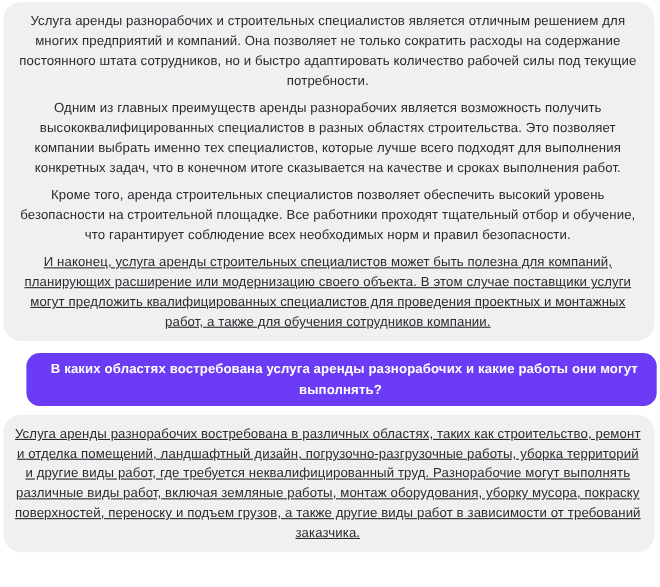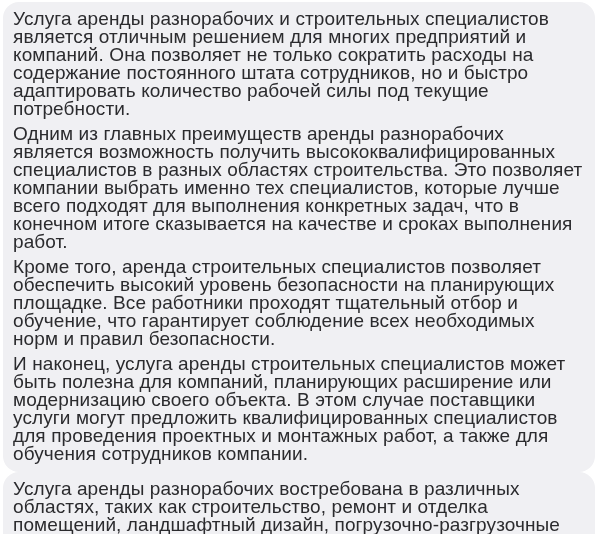--- a/index.html
+++ b/index.html
@@ -12,34 +12,35 @@
   }
   .chat-thread {
     width: 600px;
     height: 534px;
     padding: 2px 3px;
     display: flex;
     flex-direction: column;
   }
   .bubble {
     border-radius: 16px;
-    font-size: 19px;
+    font-size: 12px;
     line-height: 18px;
+    text-align: center;
   }
   .bubble.assistant {
     background: #f0f0f3;
     color: #2b2b2e;
     padding: 8px 12px 9px 10px;
     margin-right: 2px;
   }
   .bubble.assistant p {
     margin: 0 0 7px 0;
     letter-spacing: 0.1px;
   }
-  .bubble.assistant p:last-child { margin-bottom: 0; }
+  .bubble.assistant p:last-child { margin-bottom: 0; text-decoration: underline; }
   .bubble.user {
     background: #6b3bf5;
     color: #ffffff;
     font-weight: bold;
     border-radius: 12px;
     margin: 11px 0 8px 21px;
     padding: 5px 14px 5px 12px;
     line-height: 19px;
   }
   .bubble.user p {
@@ -48,22 +49,25 @@
   }
 </style>
 </head>
 <body>
 
 <div class="chat-thread">
 
   <div class="bubble assistant">
     <p>Услуга аренды разнорабочих и строительных специалистов является отличным решением для многих предприятий и компаний. Она позволяет не только сократить расходы на содержание постоянного штата сотрудников, но и быстро адаптировать количество рабочей силы под текущие потребности.</p>
     <p>Одним из главных преимуществ аренды разнорабочих является возможность получить высококвалифицированных специалистов в разных областях строительства. Это позволяет компании выбрать именно тех специалистов, которые лучше всего подходят для выполнения конкретных задач, что в конечном итоге сказывается на качестве и сроках выполнения работ.</p>
-    <p>Кроме того, аренда строительных специалистов позволяет обеспечить высокий уровень безопасности на планирующих площадке. Все работники проходят тщательный отбор и обучение, что гарантирует соблюдение всех необходимых норм и правил безопасности.</p>
+    <p>Кроме того, аренда строительных специалистов позволяет обеспечить высокий уровень безопасности на строительной площадке. Все работники проходят тщательный отбор и обучение, что гарантирует соблюдение всех необходимых норм и правил безопасности.</p>
     <p>И наконец, услуга аренды строительных специалистов может быть полезна для компаний, планирующих расширение или модернизацию своего объекта. В этом случае поставщики услуги могут предложить квалифицированных специалистов для проведения проектных и монтажных работ, а также для обучения сотрудников компании.</p>
   </div>
 
+  <div class="bubble user">
+    <p>В каких областях востребована услуга аренды разнорабочих и какие работы они могут выполнять?</p>
+  </div>
 
   <div class="bubble assistant">
     <p>Услуга аренды разнорабочих востребована в различных областях, таких как строительство, ремонт и отделка помещений, ландшафтный дизайн, погрузочно-разгрузочные работы, уборка территорий и другие виды работ, где требуется неквалифицированный труд. Разнорабочие могут выполнять различные виды работ, включая земляные работы, монтаж оборудования, уборку мусора, покраску поверхностей, переноску и подъем грузов, а также другие виды работ в зависимости от требований заказчика.</p>
   </div>
 
 </div>
 
 </body></html>

